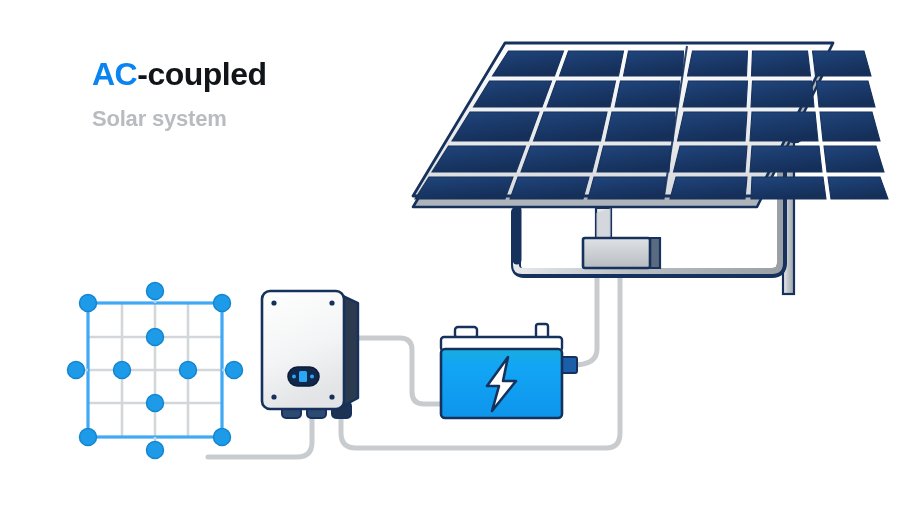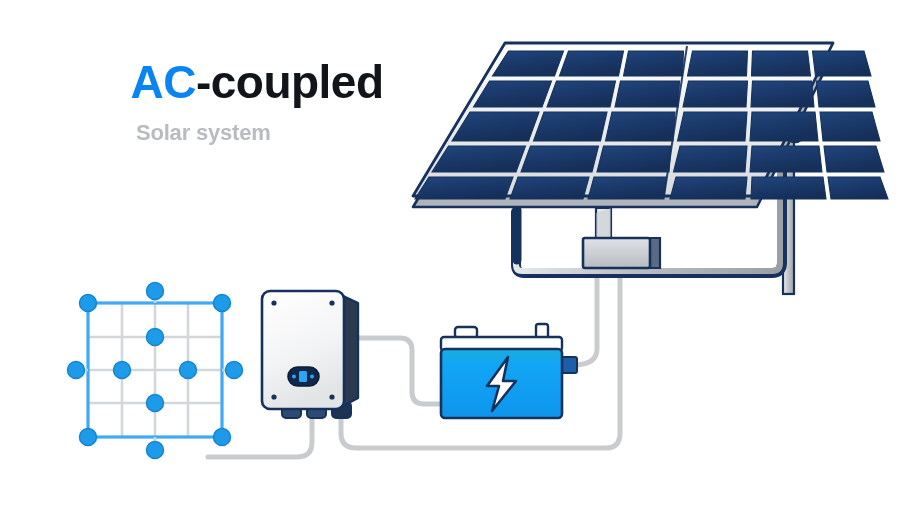--- a/index.html
+++ b/index.html
@@ -13,37 +13,35 @@
   #stage{position:absolute;left:0;top:0;width:900px;height:506px;}
   #diagram{position:absolute;left:0;top:0;width:900px;height:506px;display:block;}
 
   .title-block{
     position:absolute;
     left:92px;
     top:58px;
     width:330px;
   }
   .title-line{
-    font-size:46px;
+    font-size:32px;
     font-weight:bold;
     letter-spacing:-0.5px;
     line-height:1.05;
     color:#111418;
     white-space:nowrap;
-    text-align:center;
   }
   .title-accent{color:#0a84f0;}
   .subtitle-line{
     margin-top:14px;
     font-size:22px;
     font-weight:bold;
     color:#b8bcc0;
     letter-spacing:-0.2px;
     white-space:nowrap;
-    margin-left:44px;
   }
 </style>
 </head>
 <body>
 
 <div id="stage">
 
   <svg id="diagram" viewBox="0 0 900 506" xmlns="http://www.w3.org/2000/svg">
 
     <defs>

